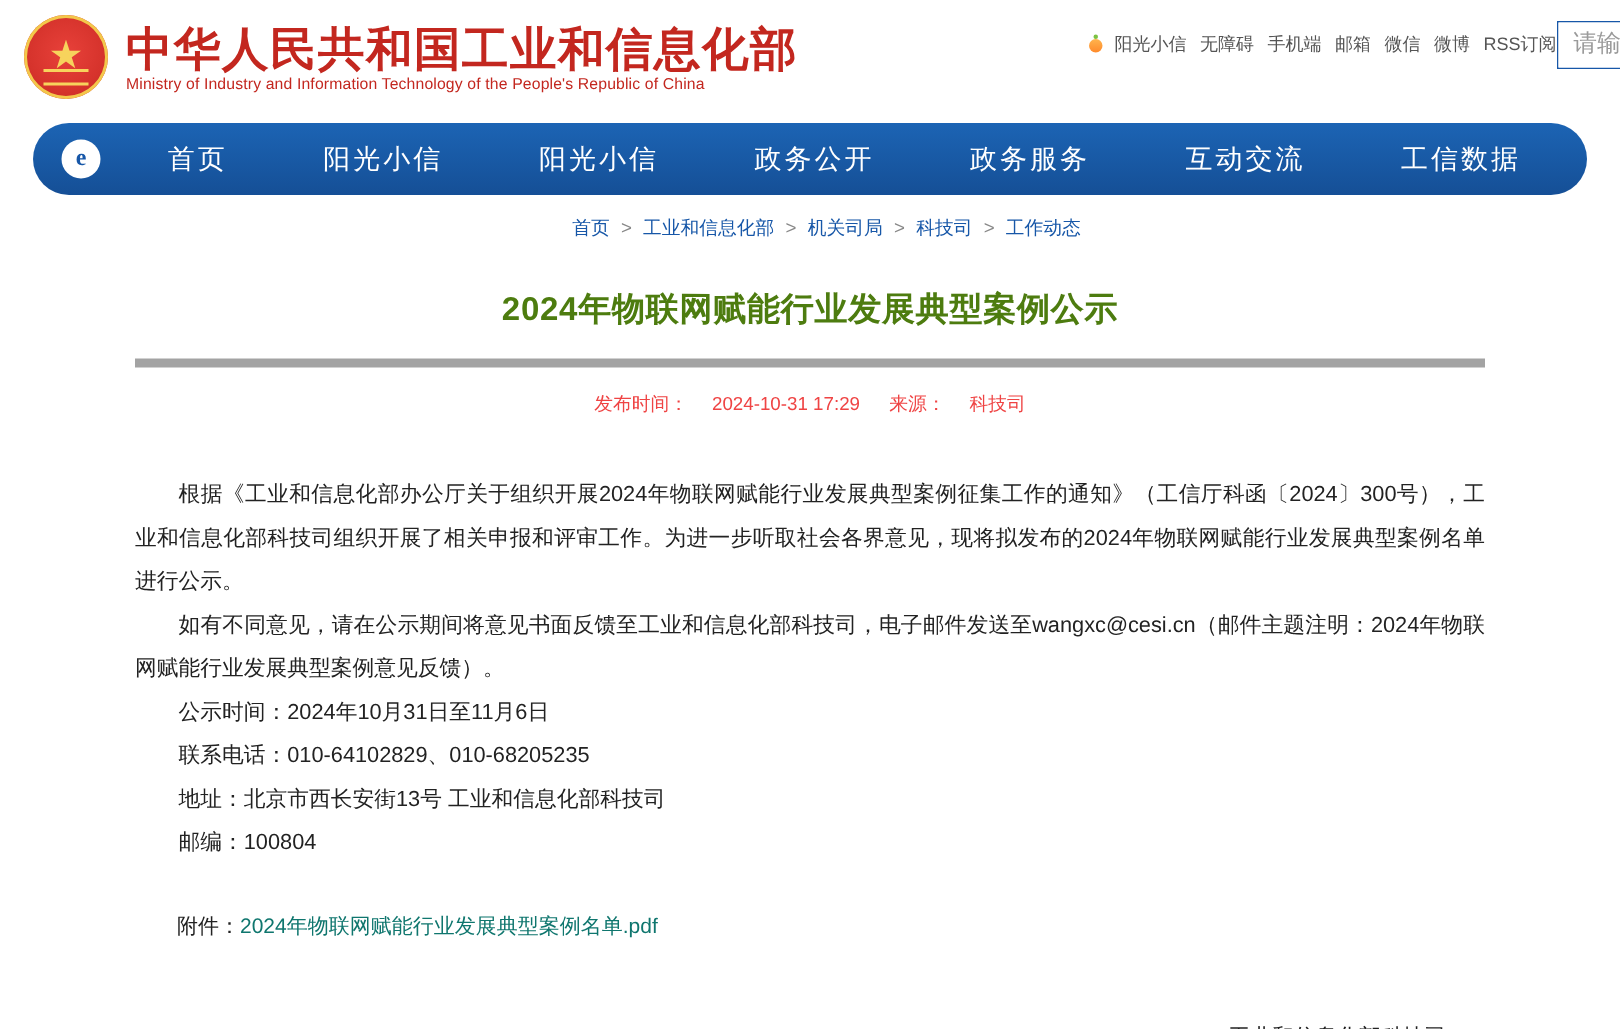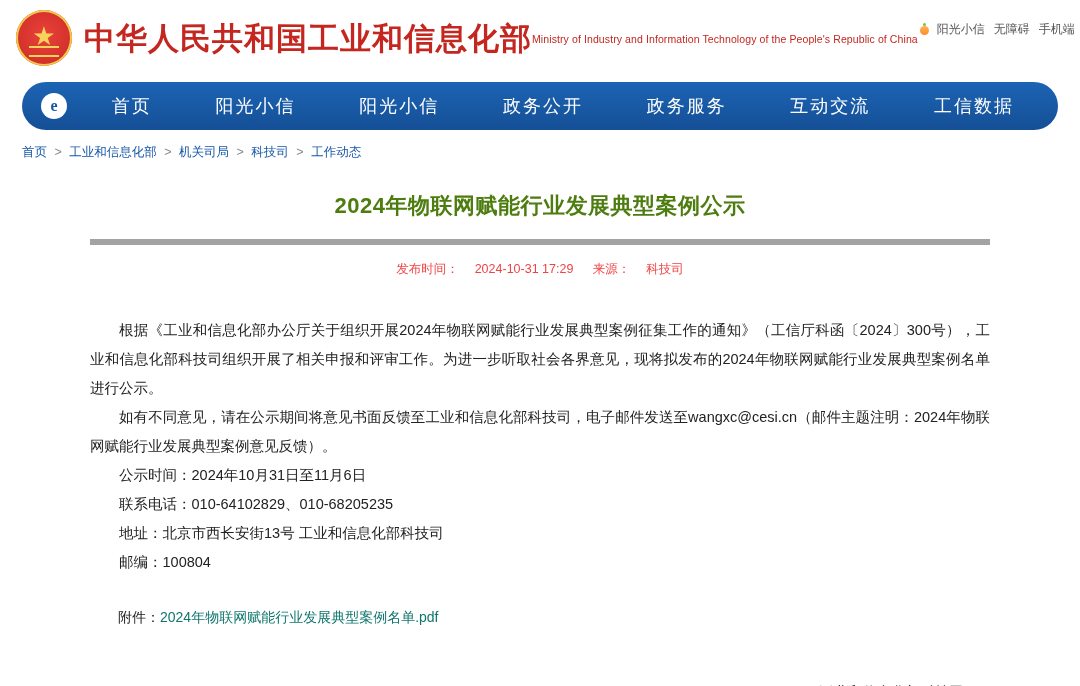--- a/index.html
+++ b/index.html
@@ -54,24 +54,23 @@
     position: absolute;
     left: 13px;
     bottom: 9px;
     width: 30px;
     height: 7px;
     border-top: 2px solid #f7d35c;
     border-bottom: 2px solid #f7d35c;
   }
   .brand-text {
     display: flex;
-    flex-direction: row;
+    flex-direction: column;
     justify-content: center;
     padding-top: 2px;
-    align-items: center;
   }
   .brand-cn {
     font-family: "Liberation Serif", serif;
     font-size: 31px;
     font-weight: bold;
     color: #c3271f;
     letter-spacing: 1px;
     line-height: 1.1;
     white-space: nowrap;
   }
@@ -201,20 +200,21 @@
     font-family: "Liberation Sans", sans-serif;
     cursor: pointer;
     white-space: nowrap;
   }
 
   
   .breadcrumb {
     font-size: 12.5px;
     color: #333;
     padding: 14px 0 0 22px;
+    text-align: center;
   }
   .breadcrumb a { color: #1757a8; text-decoration: none; }
   .breadcrumb .sep { color: #888; margin: 0 4px; }
 
   
   .article {
     width: 900px;
     margin: 0 auto;
     padding-top: 22px;
   }

